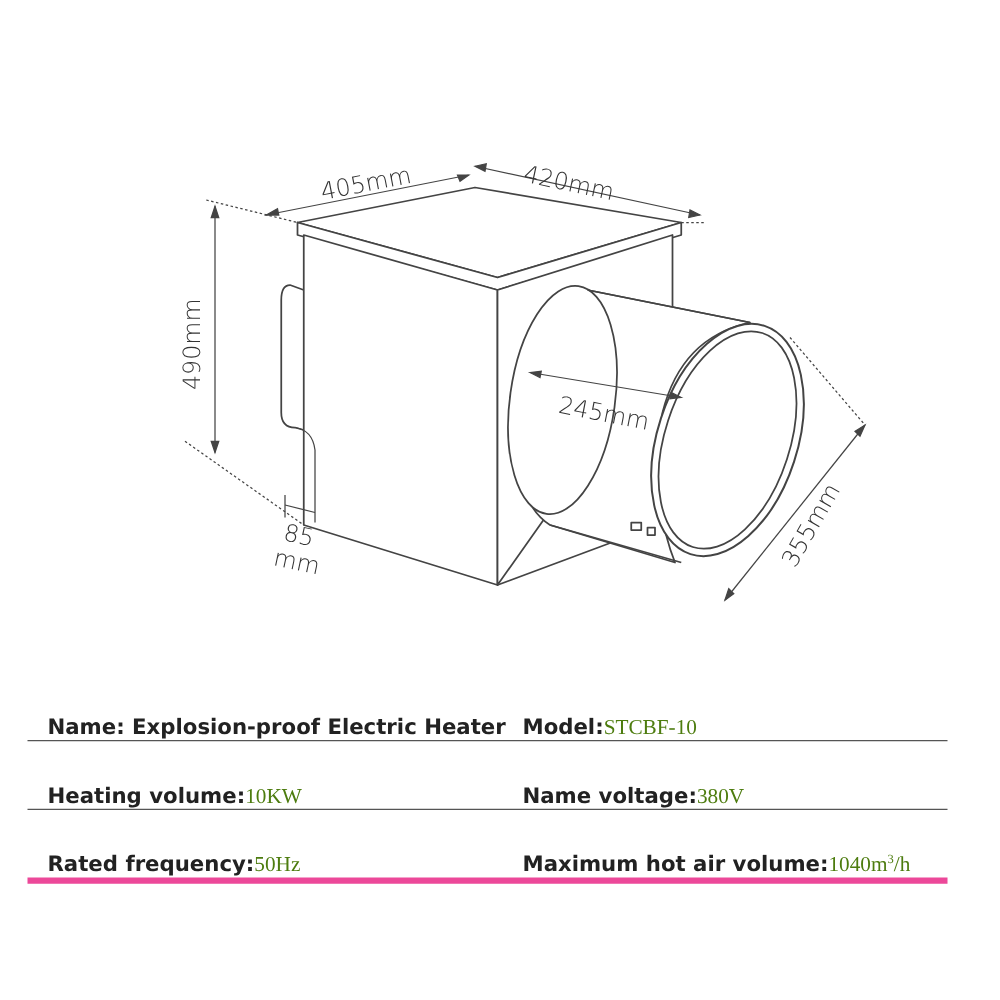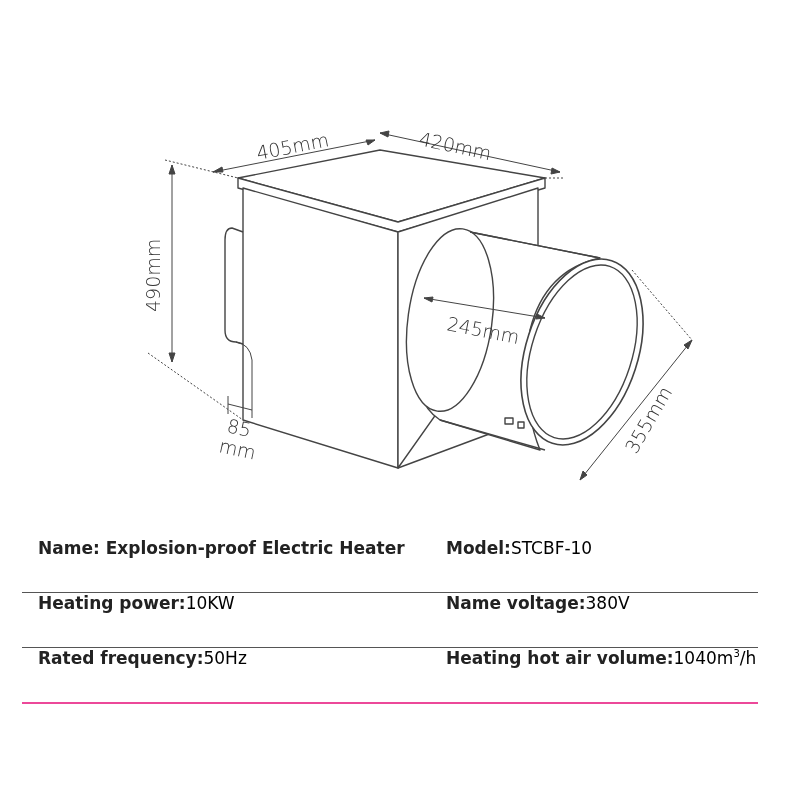--- a/index.html
+++ b/index.html
@@ -1,26 +1,26 @@
 <!DOCTYPE html>
 <html><head>
 <meta charset="utf-8">
 <style>
   html,body{margin:0;padding:0;background:#fff;}
   body{width:800px;height:800px;position:relative;overflow:hidden;font-family:"DejaVu Sans","Liberation Sans",sans-serif;color:#1e1e1e;}
   #diagram{position:absolute;left:0;top:0;width:800px;height:520px;}
   .dim{font-family:"DejaVu Sans",sans-serif;font-size:19px;fill:#333;font-weight:300;}
   .specs{position:absolute;left:22px;top:538px;width:736px;}
   .row{position:relative;height:54px;border-bottom:1px solid #555;}
-  .row:last-child{border-bottom:2px solid #ec4899;}
-  .cell{position:absolute;top:0;height:54px;display:flex;align-items:flex-start;font-size:17px;white-space:nowrap;}
+  .row:last-child{border-bottom:5px solid #ec4899;}
+  .cell{position:absolute;top:0;height:54px;display:flex;align-items:flex-end;font-size:17px;white-space:nowrap;}
   .cell.left{left:16px;}
-  .cell.right{left:424px;}
+  .cell.right{left:396px;}
   .lbl{font-weight:bold;color:#222;}
-  .val{font-weight:normal;color:#000000;}
+  .val{font-weight:normal;color:#4d7c0f;font-family:Liberation Serif, serif;}
   sup{font-size:10px;}
 </style>
 </head>
 <body>
 
 <svg id="diagram" viewBox="0 0 800 520" xmlns="http://www.w3.org/2000/svg">
   <g fill="none" stroke="#444" stroke-width="1.4" stroke-linejoin="round">
 
     <polygon points="238,178 380,150 545,178 398,222" fill="#fff"></polygon>
     <polygon points="238,178 238,188 398,232 545,188 545,178 398,222" fill="#fff"></polygon>
@@ -90,31 +90,31 @@
       <span class="lbl">Name: Explosion-proof Electric Heater</span>
       <span class="val"></span>
     </div>
     <div class="cell right">
       <span class="lbl">Model:</span>
       <span class="val">STCBF-10</span>
     </div>
   </div>
   <div class="row">
     <div class="cell left">
-      <span class="lbl">Heating power:</span>
+      <span class="lbl">Heating volume:</span>
       <span class="val">10KW</span>
     </div>
     <div class="cell right">
       <span class="lbl">Name voltage:</span>
       <span class="val">380V</span>
     </div>
   </div>
   <div class="row">
     <div class="cell left">
       <span class="lbl">Rated frequency:</span>
       <span class="val">50Hz</span>
     </div>
     <div class="cell right">
-      <span class="lbl">Heating hot air volume:</span>
+      <span class="lbl">Maximum hot air volume:</span>
       <span class="val"><span>1040m</span><sup>3</sup><span>/h</span></span>
     </div>
   </div>
 </div>
 
 </body></html>

